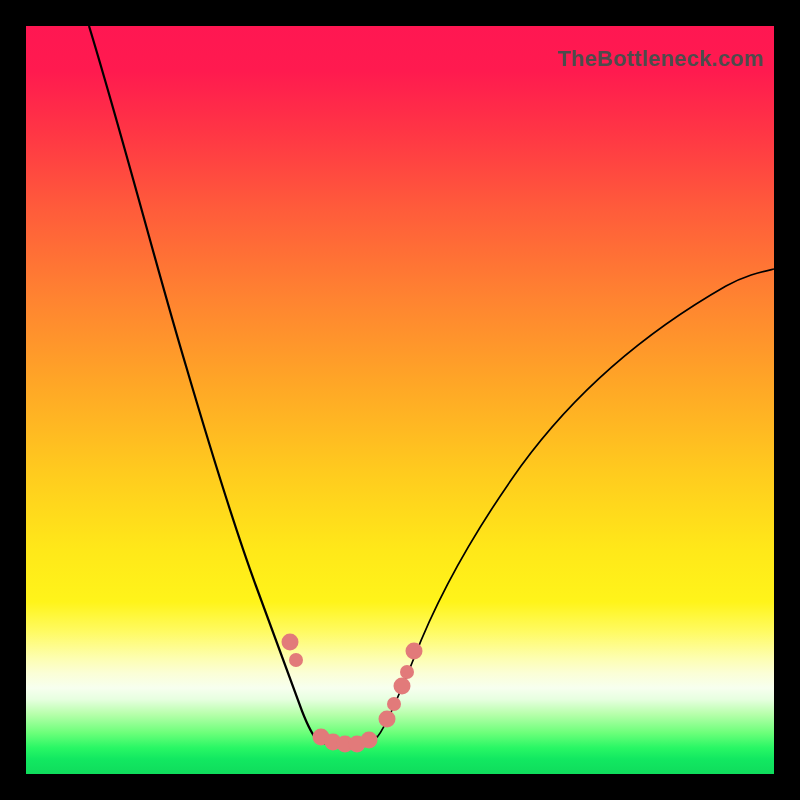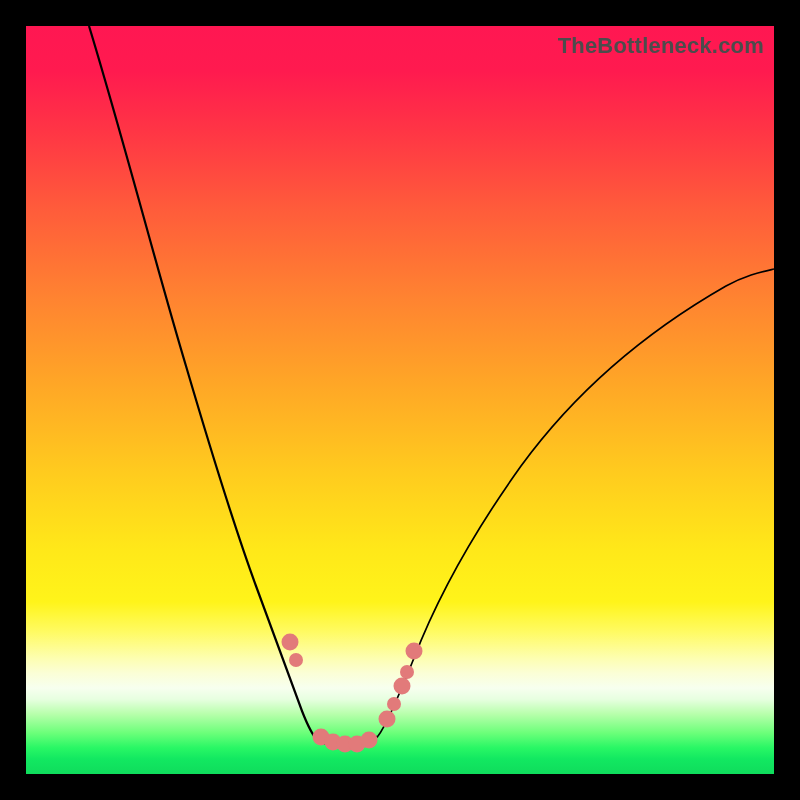--- a/index.html
+++ b/index.html
@@ -52,21 +52,21 @@
       #e7ffe0 90.0%,
       #b7ffab 92.0%,
       #6cff7a 94.5%,
       #29f765 96.5%,
       #12e861 98%,
       #0fdc5c 100%
     );
   }
   .watermark {
     position: absolute;
-    top: 7px;
+    top: 20px;
     right: 10px;
     color: #4c4c4c;
     font-size: 22px;
     font-weight: 600;
     letter-spacing: 0.2px;
     user-select: none;
   }
   svg.curve {
     position: absolute;
     top: 0;

